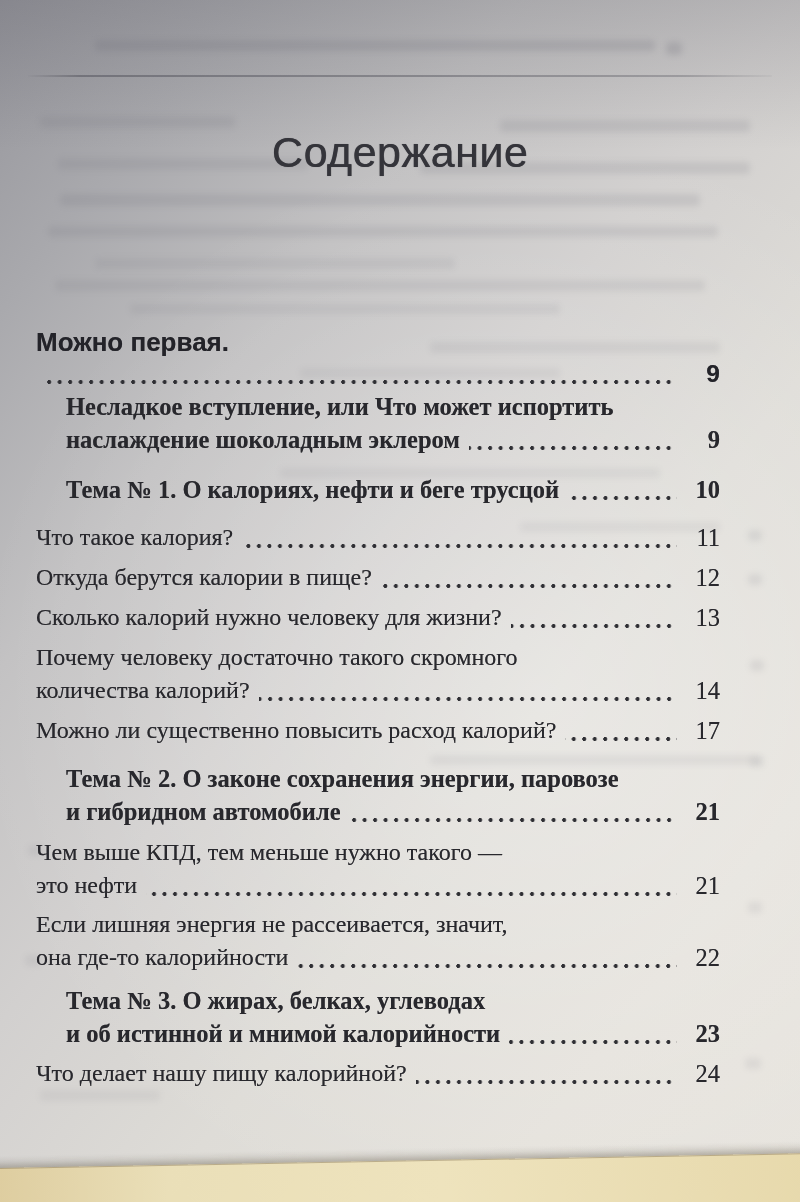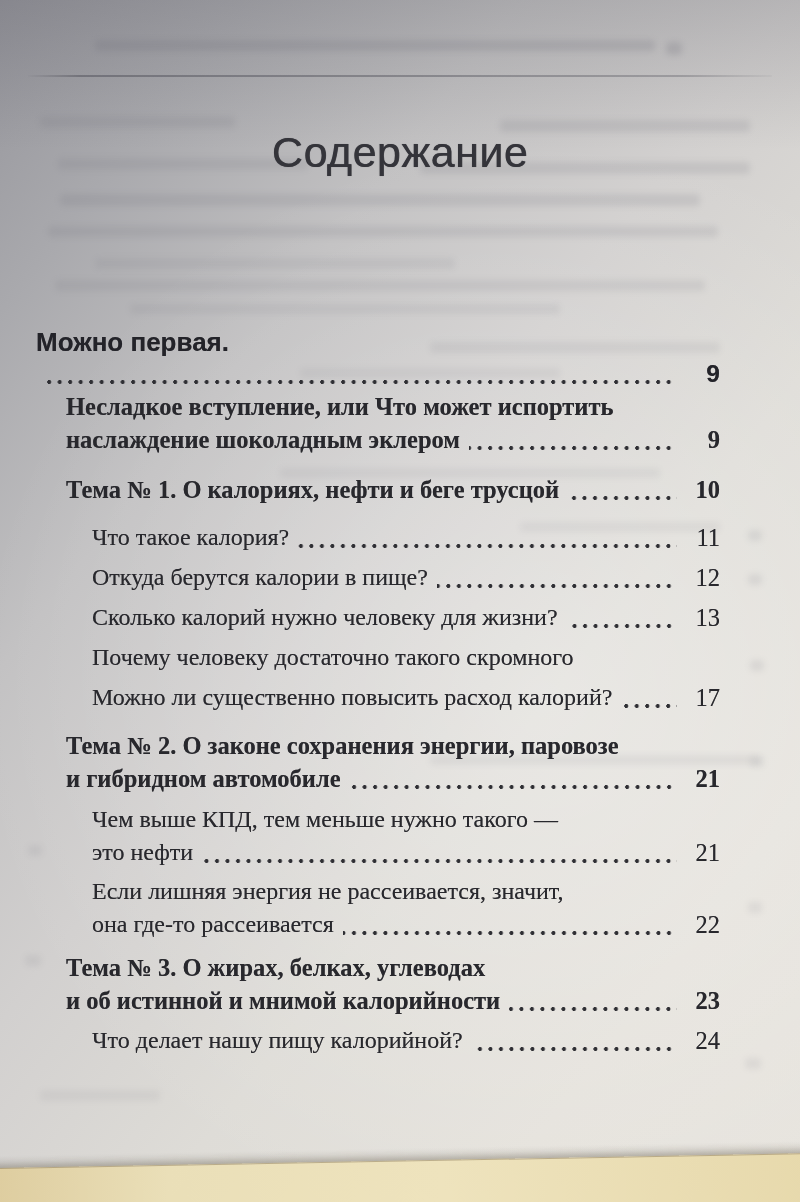--- a/index.html
+++ b/index.html
@@ -71,21 +71,21 @@
   .part {
     font-family: "Liberation Sans", sans-serif;
     font-weight: 700;
     font-size: 26px;
     line-height: 32px;
     color: #232329;
   }
   .b { font-weight: 700; font-size: 24.5px; line-height: 33px; }
   .r { font-weight: 400; font-size: 24px;   line-height: 33px; }
   .lvl1 { margin-left: 30px; }
-  .lvl2 { margin-left: 56px; }
+  .lvl2 { }
 
   .leader {
     flex: 1 1 auto;
     min-width: 14px;
     height: 6px;
     margin: 0 7px 5px 9px;
     background-image: radial-gradient(circle at 2.2px 3px, #2e2e33 1.7px, rgba(0,0,0,0) 2.3px);
     background-size: 10.5px 6px;
     background-repeat: repeat-x;
     background-position: right center;
@@ -195,20 +195,25 @@
     <div class="entry r lvl2" style="margin-top:7px">
       <div class="line last">
         <span class="t">Сколько калорий нужно человеку для жизни?</span>
         <span class="leader"></span>
         <span class="pg">13</span>
       </div>
     </div>
 
     <div class="entry r lvl2" style="margin-top:7px">
       <div class="line"><span class="t">Почему человеку достаточно такого скромного</span></div>
+      <div class="line last">
+        <span class="t">количества калорий?</span>
+        <span class="leader"></span>
+        <span class="pg">14</span>
+      </div>
     </div>
 
     <div class="entry r lvl2" style="margin-top:7px">
       <div class="line last">
         <span class="t">Можно ли существенно повысить расход калорий?</span>
         <span class="leader"></span>
         <span class="pg">17</span>
       </div>
     </div>
 
@@ -226,21 +231,21 @@
       <div class="line last">
         <span class="t">это нефти</span>
         <span class="leader"></span>
         <span class="pg">21</span>
       </div>
     </div>
 
     <div class="entry r lvl2" style="margin-top:6px">
       <div class="line"><span class="t">Если лишняя энергия не рассеивается, значит,</span></div>
       <div class="line last">
-        <span class="t">она где-то рассеивается</span>
+        <span class="t">она где-то калорийности</span>
         <span class="leader"></span>
         <span class="pg">22</span>
       </div>
     </div>
 
     <div class="entry b lvl1" style="margin-top:10px">
       <div class="line"><span class="t">Тема № 3. О жирах, белках, углеводах</span></div>
       <div class="line last">
         <span class="t">и об истинной и мнимой калорийности</span>
         <span class="leader"></span>

